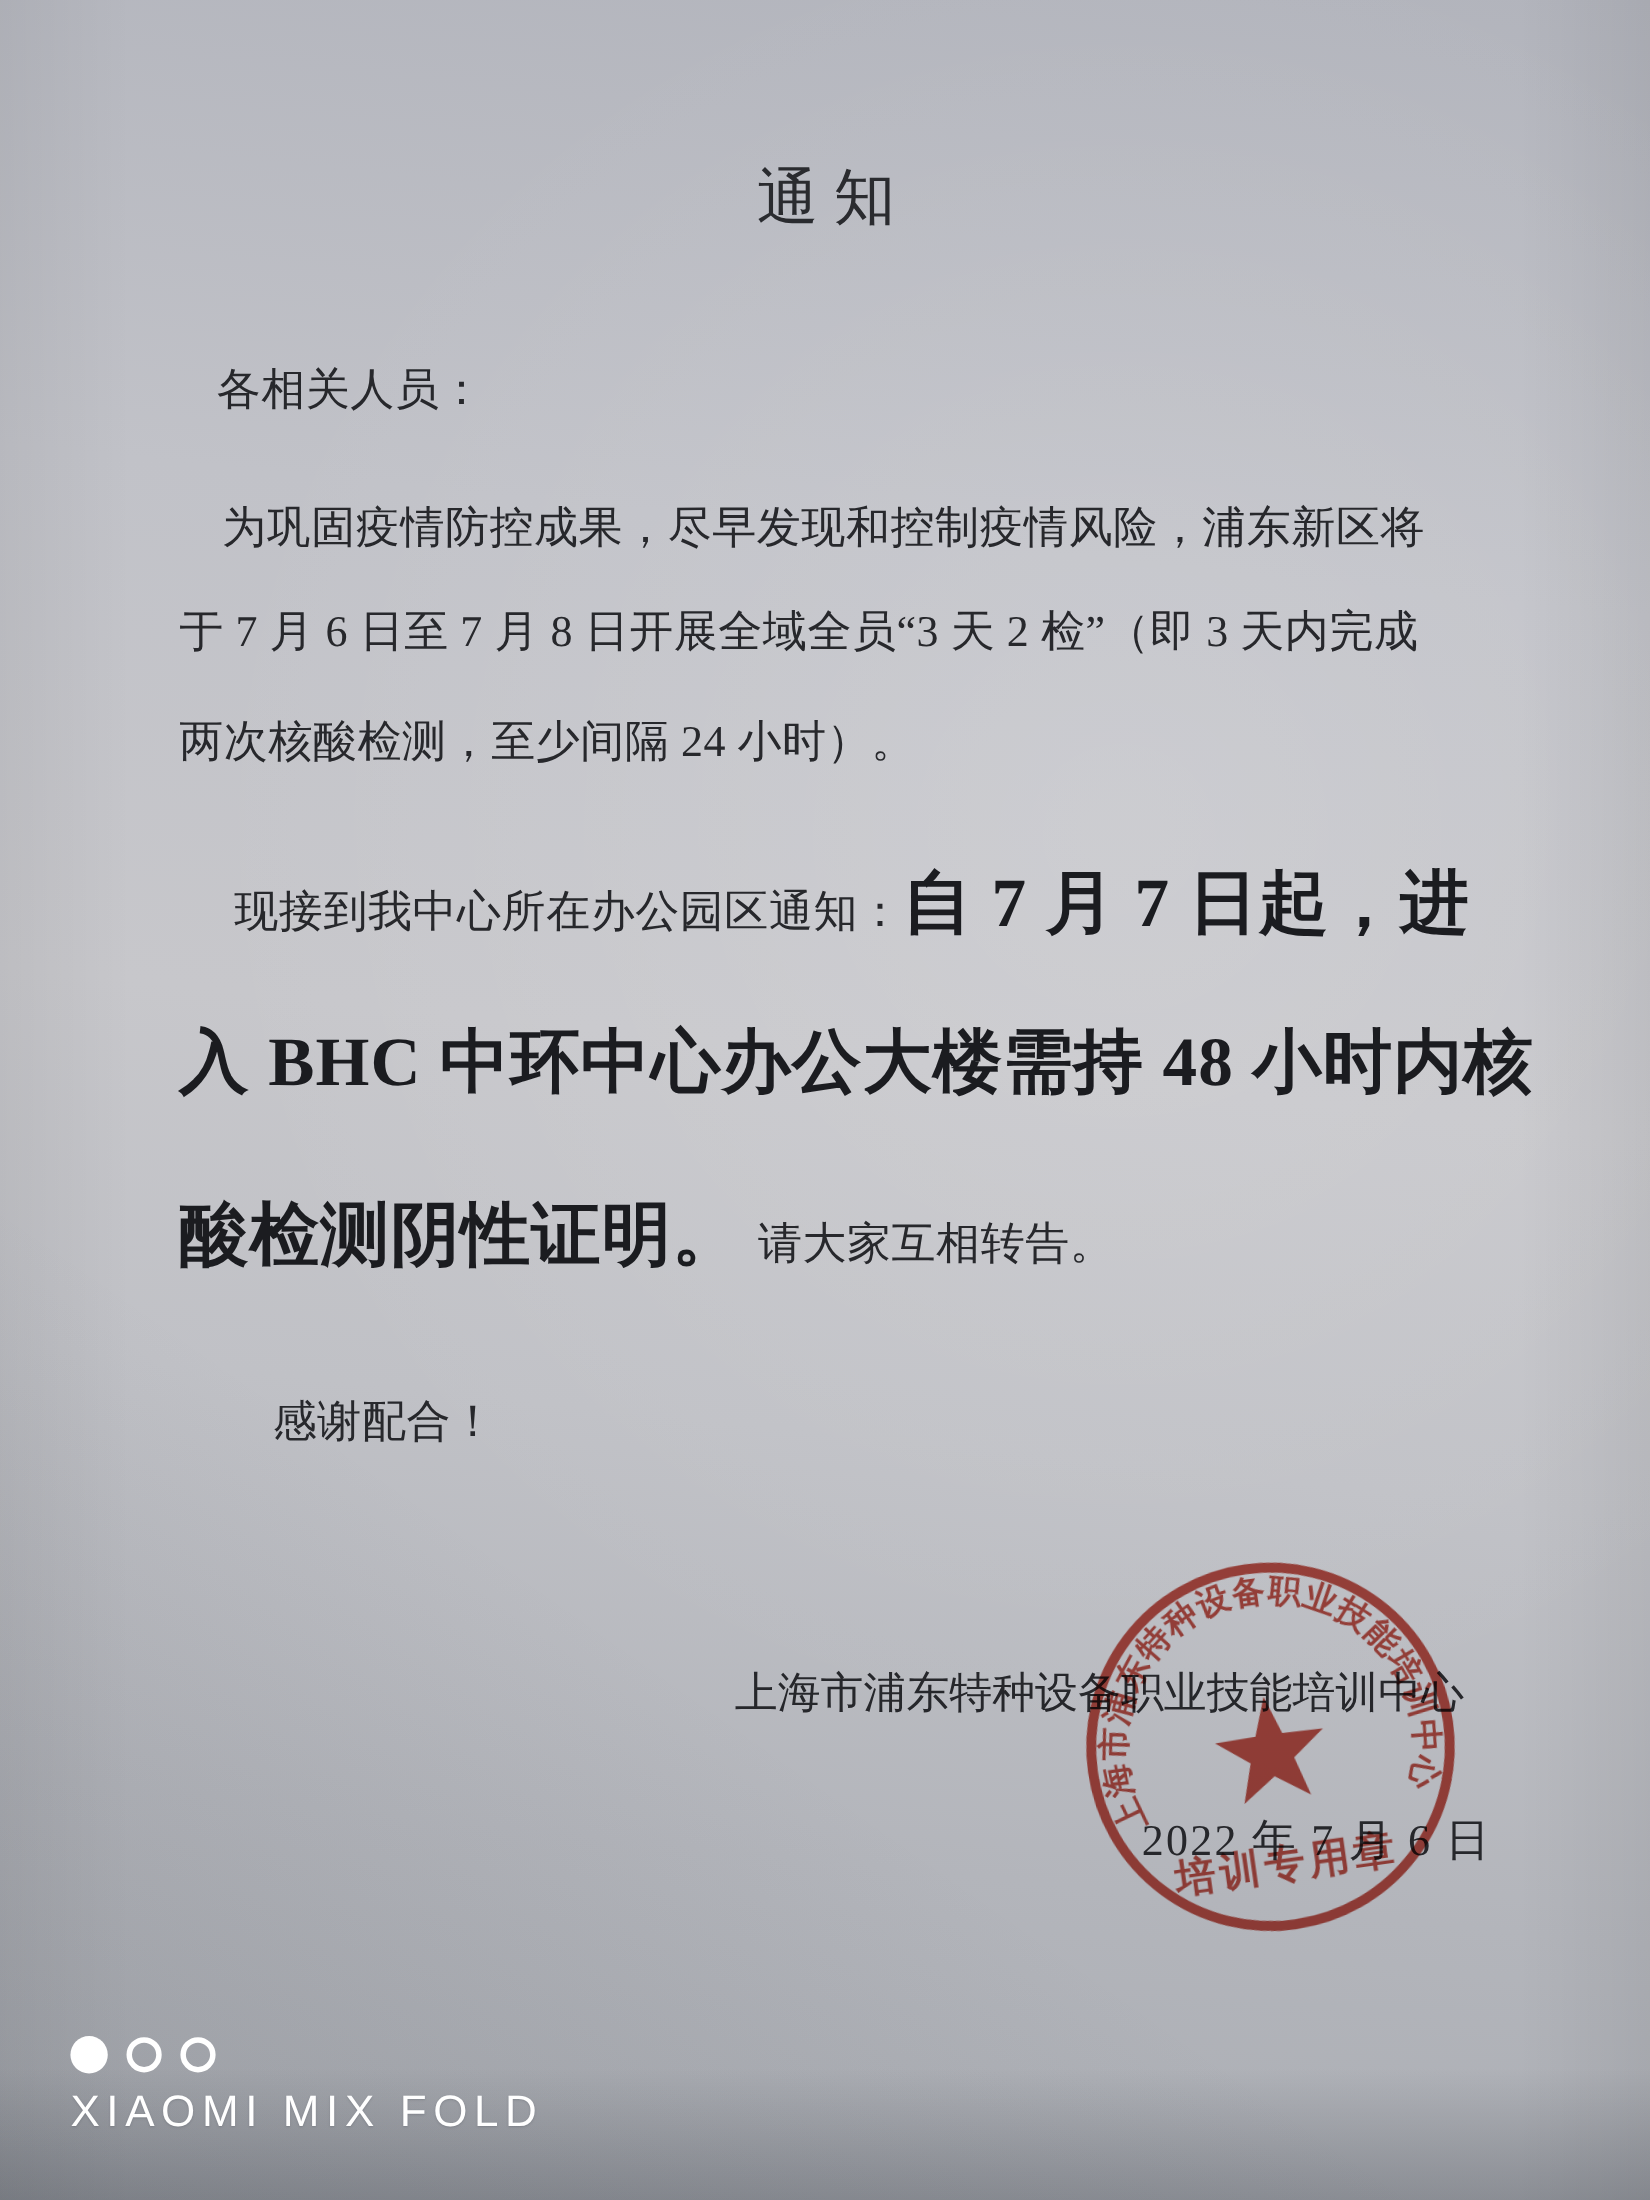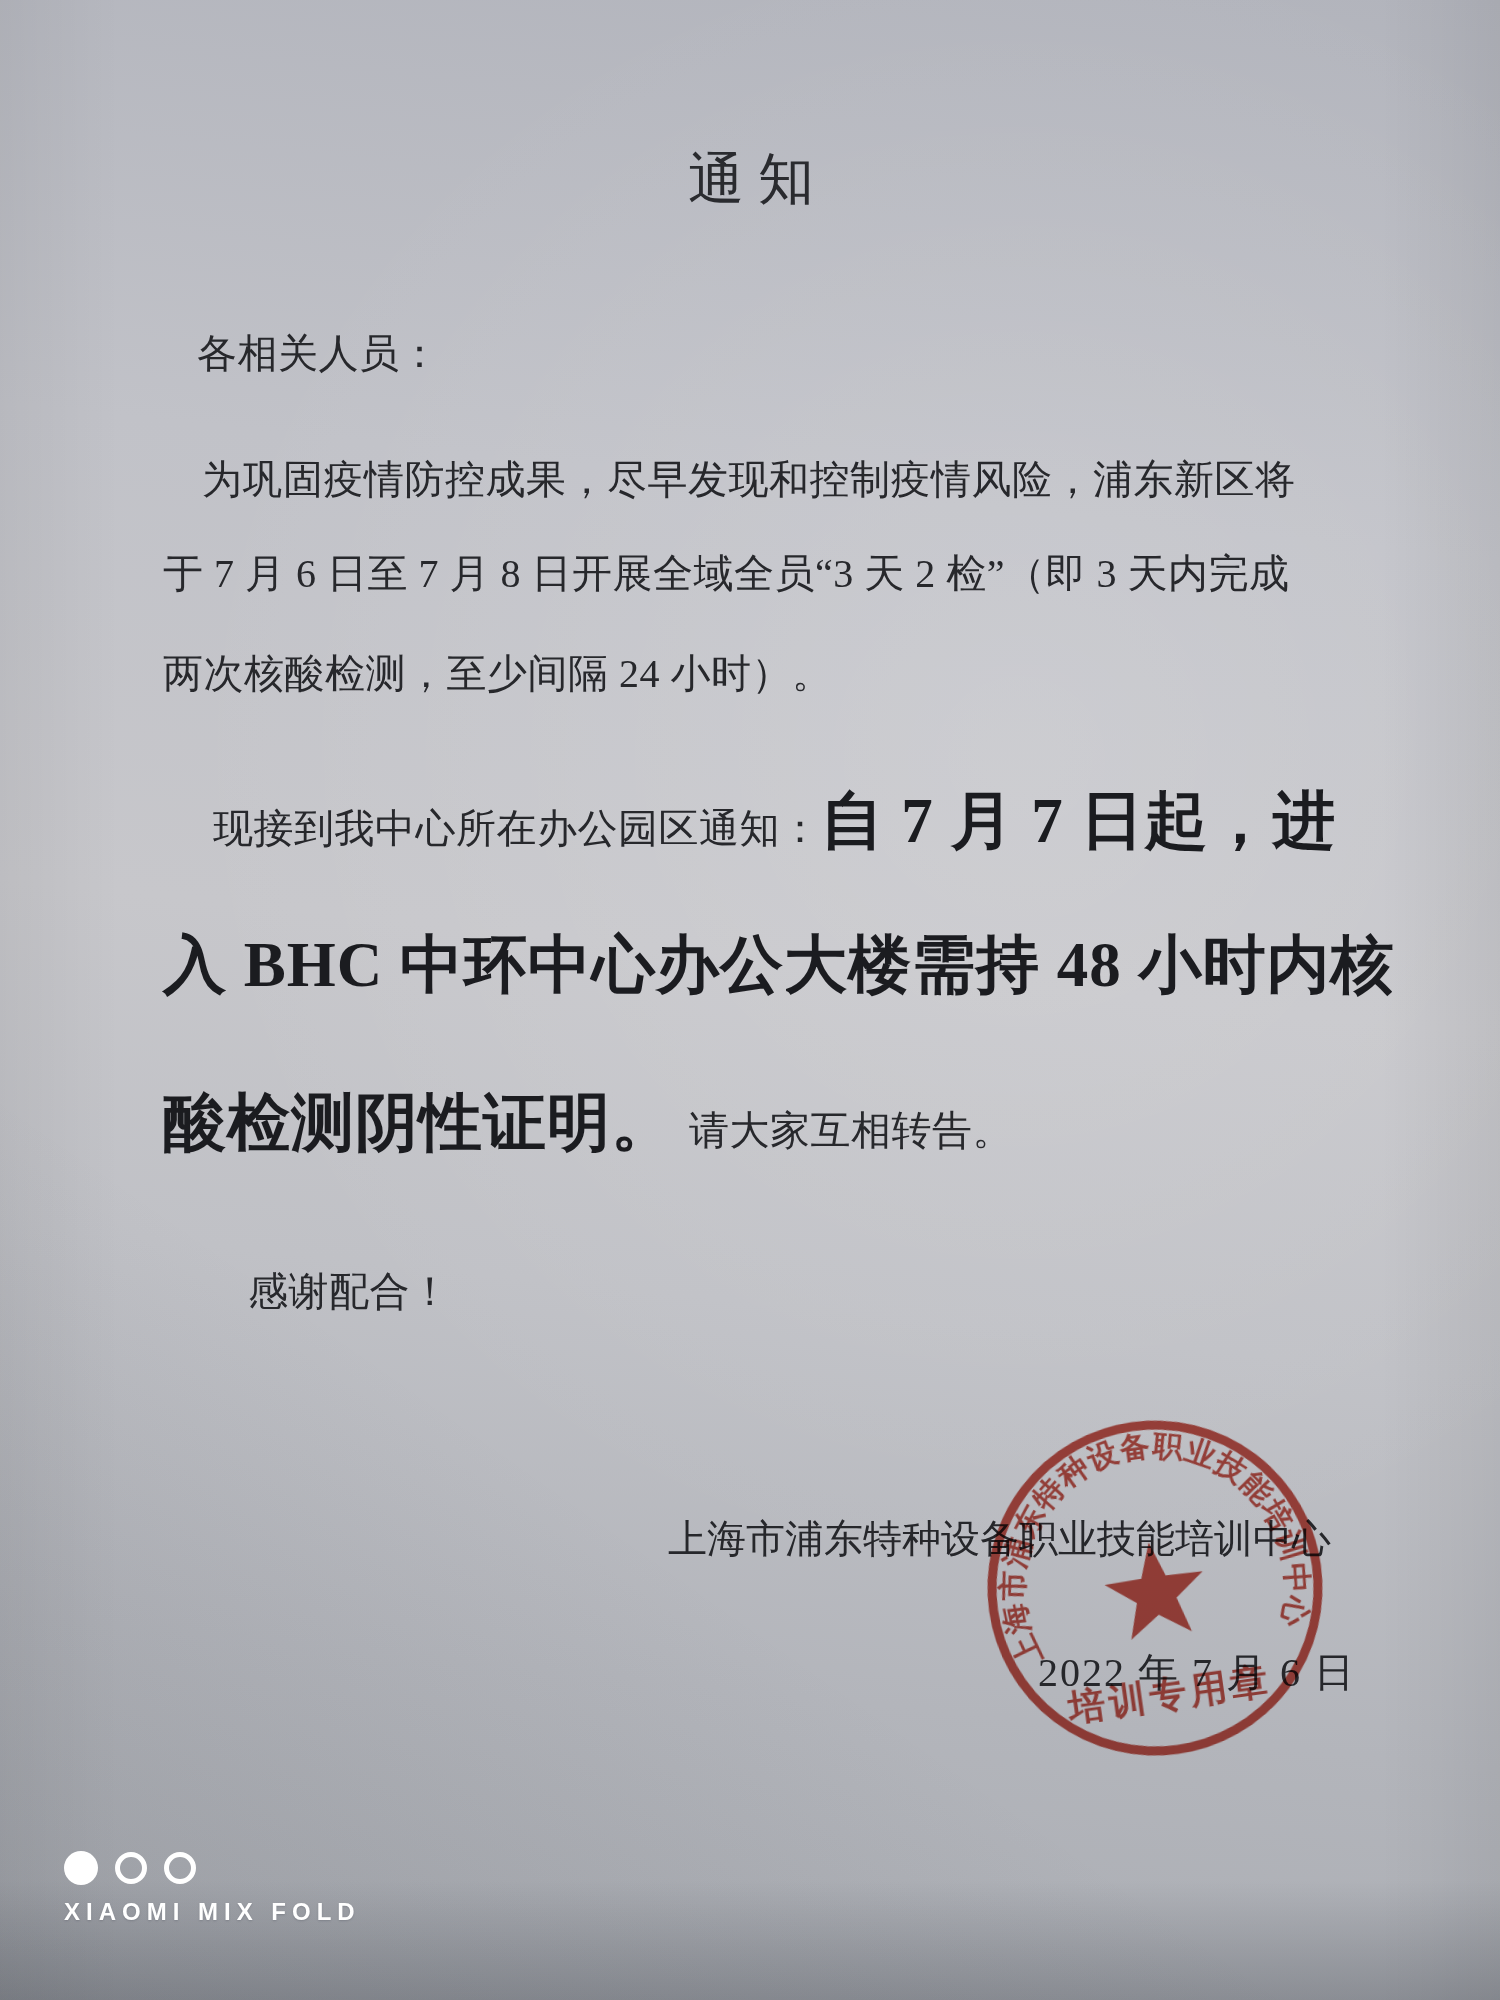--- a/index.html
+++ b/index.html
@@ -41,21 +41,21 @@
   }
   .stamp text{font-family:"Liberation Serif","DejaVu Serif",serif;font-weight:600;}
   .wm{z-index:12;}
   .wm-lenses{left:64px;top:1851px;display:flex;gap:17px;align-items:center;}
   .lens{width:30px;height:30px;border-radius:50%;}
   .lens.filled{background:#ffffff;width:34px;height:34px;}
   .lens.ring{border:5px solid #ffffff;width:22px;height:22px;}
   .wm-text{
     left:64px;top:1898px;
     font-family:"Liberation Sans","DejaVu Sans",sans-serif;
-    font-size:24px;font-weight:700;letter-spacing:6px;
+    font-size:40px;font-weight:400;letter-spacing:6px;
     color:#ffffff;text-shadow:0 1px 2px rgba(60,65,75,0.25);
     white-space:nowrap;
   }
 </style>
 </head>
 <body>
 
 <div class="photo">
 
   <div class="abs title">通知</div>

